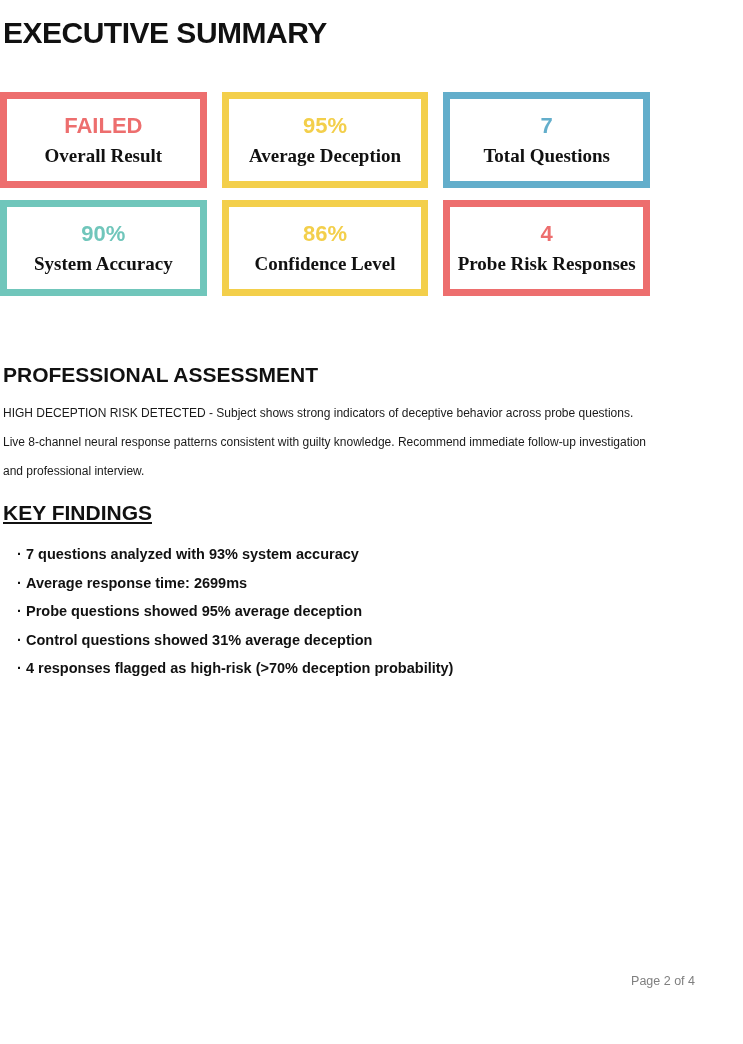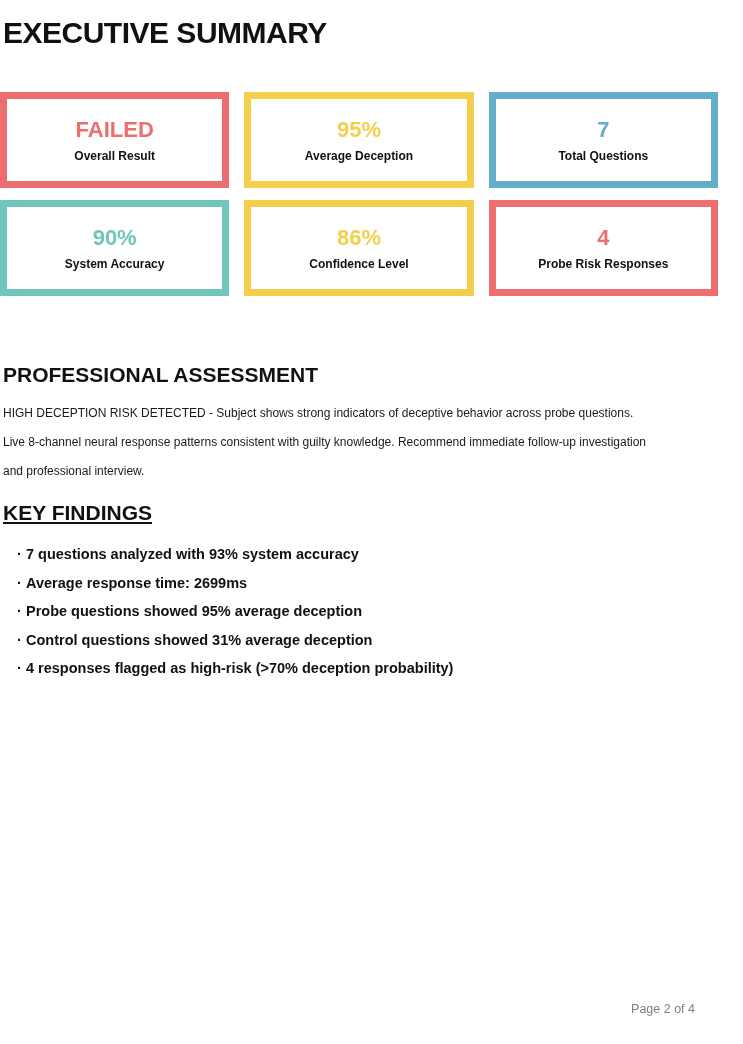--- a/index.html
+++ b/index.html
@@ -22,21 +22,21 @@
     margin: 0 0 0 3px;
     padding-top: 14px;
     font-size: 30px;
     line-height: 38px;
     font-weight: bold;
     letter-spacing: -0.5px;
     color: #111111;
   }
   .cards {
     margin-top: 40px;
-    width: 718px;
+    width: 650px;
     display: flex;
     flex-direction: column;
     gap: 12px;
   }
   .card-row {
     display: flex;
     gap: 15px;
   }
   .metric-card {
     flex: 1 1 0;
@@ -49,24 +49,25 @@
     align-items: center;
     justify-content: center;
     gap: 9px;
   }
   .metric-value {
     font-size: 22px;
     font-weight: bold;
     line-height: 1;
   }
   .metric-label {
-    font-size: 12px;
+    font-size: 19px;
     font-weight: bold;
     color: #111111;
     line-height: 1;
+    font-family: Liberation Serif, serif;
   }
   .section-heading {
     margin: 0 0 0 3px;
     font-size: 21px;
     line-height: 30px;
     font-weight: bold;
     color: #111111;
   }
   .pa-heading { margin-top: 64px; }
   .kf-heading { margin-top: 12px; text-decoration: underline; }
@@ -92,21 +93,21 @@
     color: #111111;
   }
   .finding-item::before {
     content: "\00B7";
     position: absolute;
     left: 14px;
     font-weight: bold;
   }
   .page-footer {
     position: absolute;
-    top: 1002px;
+    top: 974px;
     right: 48px;
     font-size: 12.5px;
     color: #7f7f7f;
   }
 </style>
 </head>
 <body>
 
 <div class="page">
   <div class="content">

